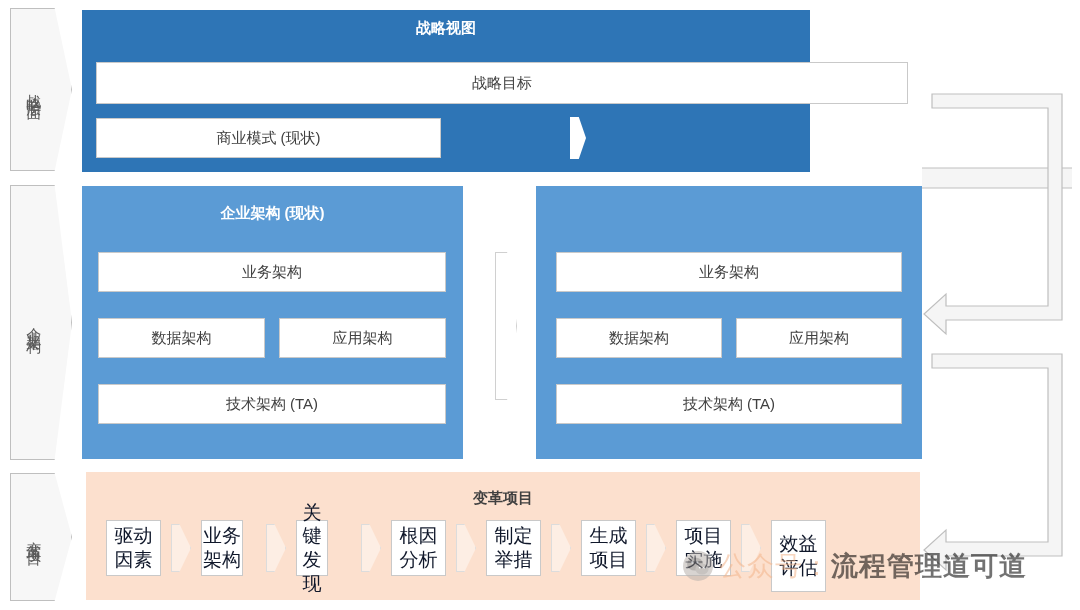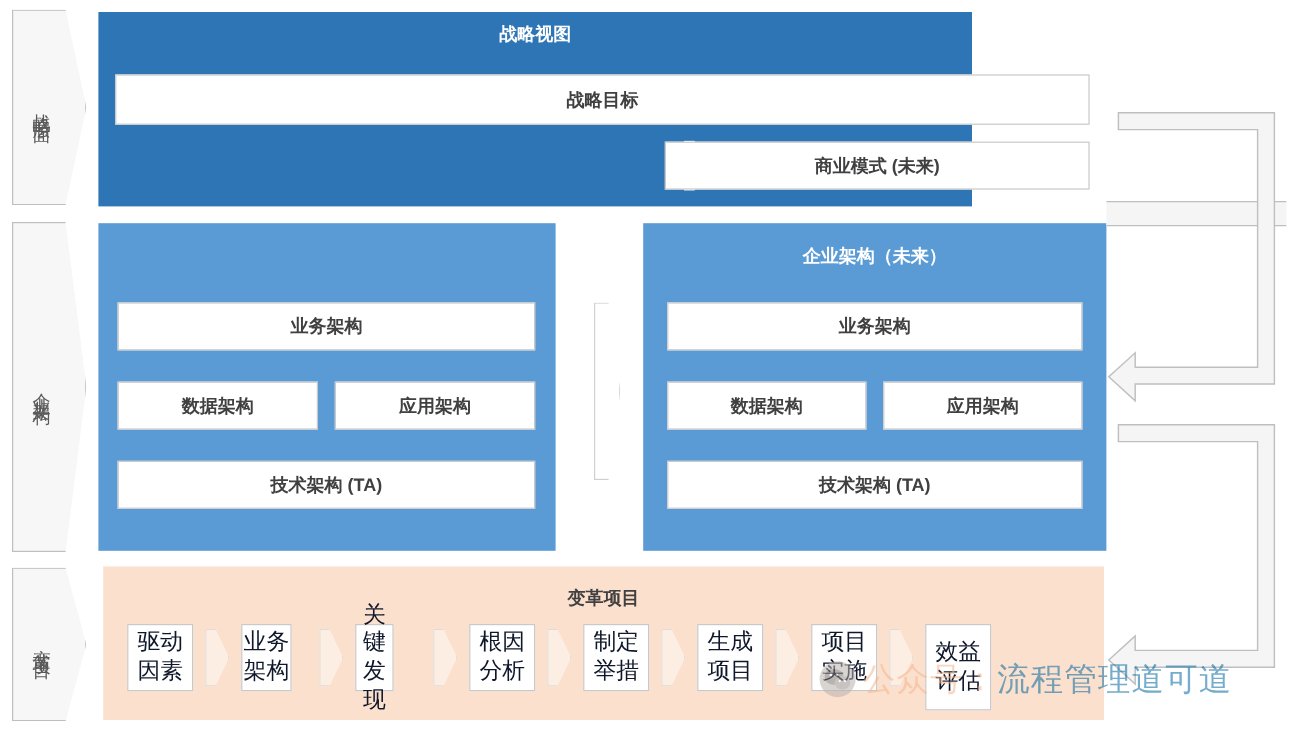--- a/index.html
+++ b/index.html
@@ -50,21 +50,20 @@
   
   .card{
     position:absolute;
     background:#ffffff;
     border:1px solid #c9c9c9;
     box-sizing:border-box;
     display:flex;align-items:center;justify-content:center;
     font-size:15px;color:#404040;
     text-align:center;
     box-shadow:0 0 0 0 rgba(0,0,0,0);
-    font-weight:bold;
   }
 
   
   .chev{
     position:absolute;
     background:#ffffff;
     border:1px solid #d0d0d0;
     box-sizing:border-box;
     clip-path:polygon(0 0, 55% 0, 100% 50%, 55% 100%, 0 100%);
   }
@@ -105,21 +104,21 @@
     display:flex;align-items:center;justify-content:center;
     margin-right:6px;
     flex:none;
   }
   .wm-text{
     font-size:27px;
     color:#f3b58c;
     white-space:nowrap;
     letter-spacing:1px;
   }
-  .wm-text .grey{color:#0369a1;}
+  .wm-text .grey{color:#000000;font-weight:bold;}
 </style>
 </head>
 <body>
 
 <div id="canvas">
 
   <div class="lane-label" style="left:10px;top:8px;width:62px;height:163px;">
     <span class="vtext">战略层面</span>
   </div>
 
@@ -129,41 +128,41 @@
 
   <div class="lane-label" style="left:10px;top:473px;width:62px;height:128px;">
     <span class="vtext">变革项目</span>
   </div>
 
   <div class="panel panel-strategy" style="left:82px;top:10px;width:728px;height:162px;">
     <div class="panel-title" style="top:9px;">战略视图</div>
 
     <div class="card" style="left:14px;top:52px;width:812px;height:42px;">战略目标</div>
 
+    <div class="card" style="left:14px;top:108px;width:345px;height:40px;">商业模式 (现状)</div>
 
     <div class="chev chev-strategy" style="left:488px;top:107px;width:16px;height:42px;"></div>
 
-    <div class="card" style="left:472px;top:108px;width:354px;height:40px;">商业模式 (未来)</div>
   </div>
 
   <div class="panel panel-ea" style="left:82px;top:186px;width:381px;height:273px;">
+    <div class="panel-title" style="top:18px;">企业架构 (现状)</div>
 
     <div class="card" style="left:16px;top:66px;width:348px;height:40px;">业务架构</div>
 
     <div class="card" style="left:16px;top:132px;width:167px;height:40px;">数据架构</div>
 
     <div class="card" style="left:197px;top:132px;width:167px;height:40px;">应用架构</div>
 
     <div class="card" style="left:16px;top:198px;width:348px;height:40px;">技术架构 (TA)</div>
   </div>
 
   <div class="chev" style="left:495px;top:252px;width:22px;height:148px;"></div>
 
   <div class="panel panel-ea" style="left:536px;top:186px;width:386px;height:273px;">
-    <div class="panel-title" style="top:18px;">企业架构（未来）</div>
 
     <div class="card" style="left:20px;top:66px;width:346px;height:40px;">业务架构</div>
 
     <div class="card" style="left:20px;top:132px;width:166px;height:40px;">数据架构</div>
 
     <div class="card" style="left:200px;top:132px;width:166px;height:40px;">应用架构</div>
 
     <div class="card" style="left:20px;top:198px;width:346px;height:40px;">技术架构 (TA)</div>
   </div>
 

